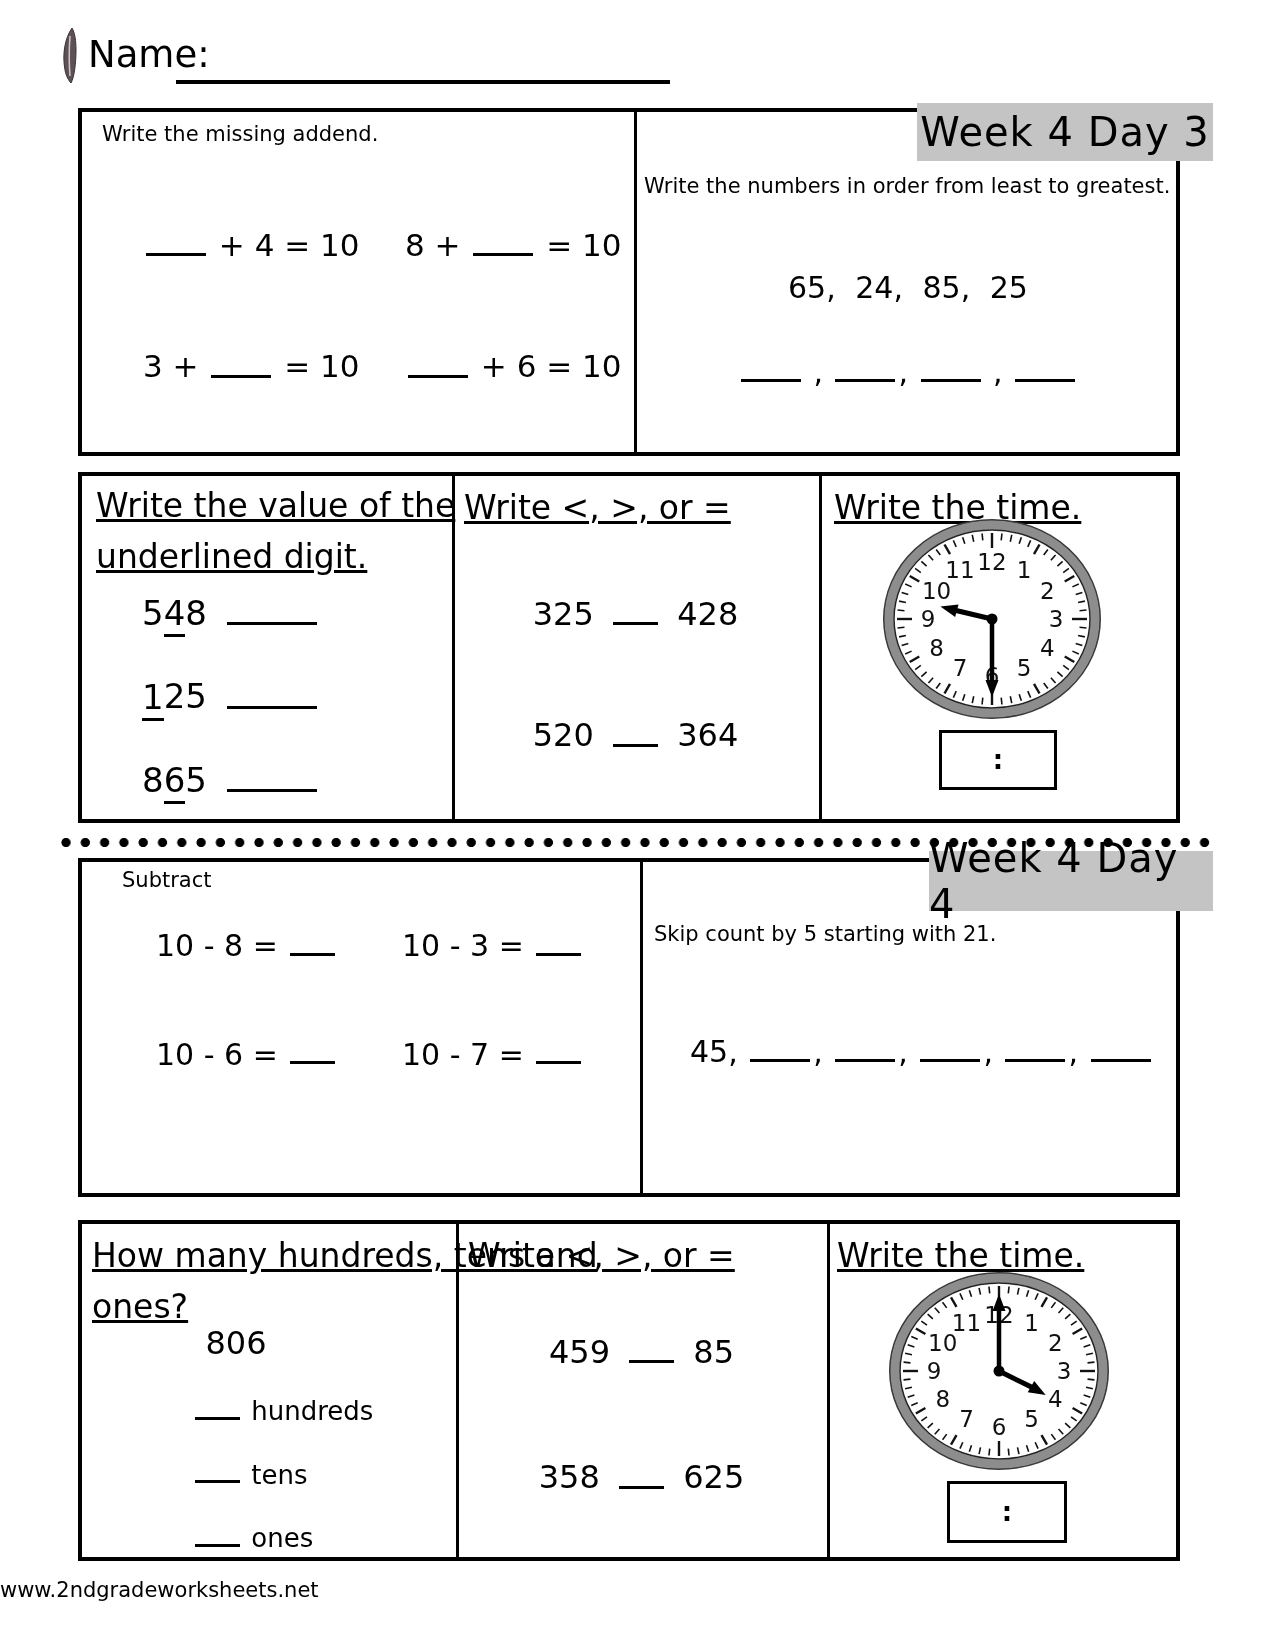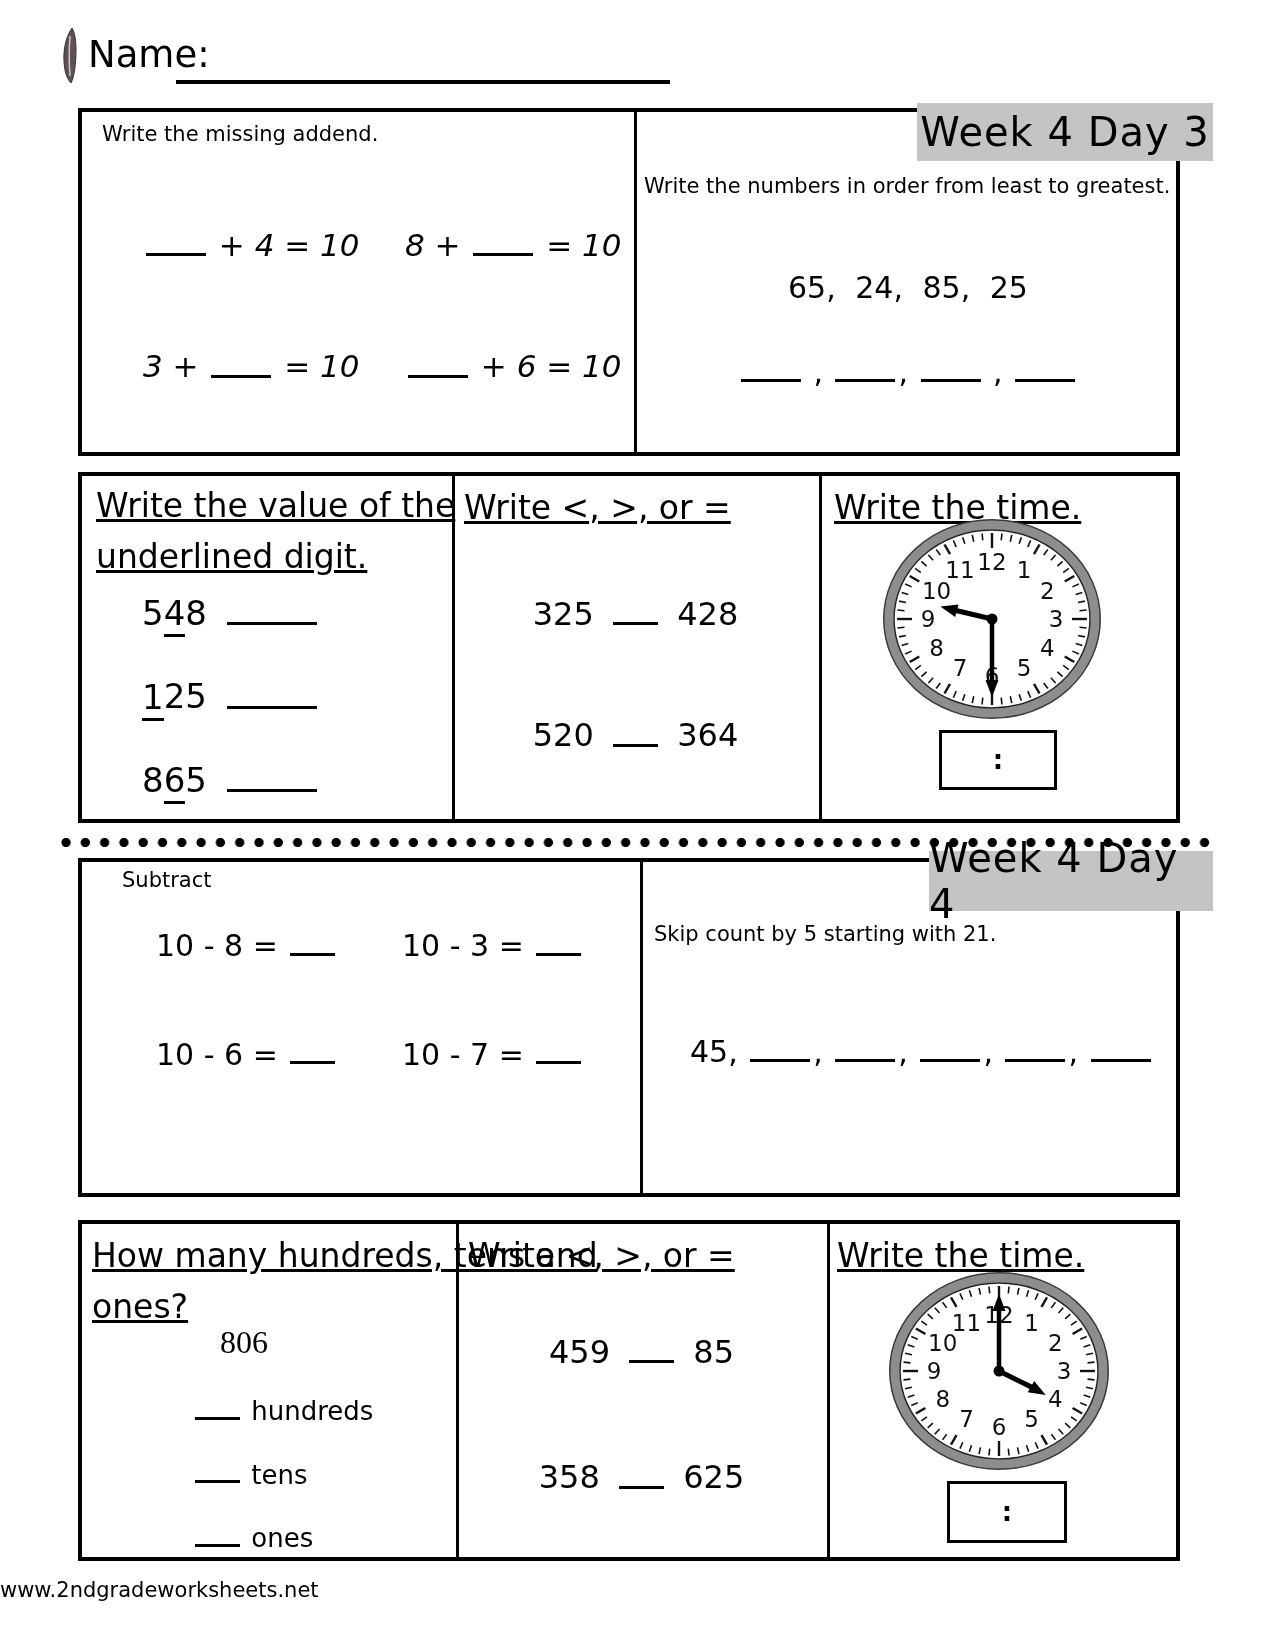--- a/index.html
+++ b/index.html
@@ -42,21 +42,21 @@
     <path d="M13 10 C12 24 12 38 13 50" stroke="#cfc6c9" stroke-width="1.5" fill="none"></path>
   </svg>
   <span class="name-label" style="left:88px;top:33px;">Name:</span>
   <div class="name-line" style="left:176px;top:80px;width:494px;"></div>
 
   <div class="week-bar" style="left:917px;top:103px;width:296px;height:58px;">Week 4 Day 3</div>
 
   <div class="box" style="left:78px;top:108px;width:1102px;height:348px;">
     <div class="vdiv" style="left:552px;"></div>
     <div class="abs t-small" style="left:20px;top:10px;">Write the missing addend.</div>
-    <div class="abs p-rows prob31" style="left:61px;top:112px;row-gap:82px;font-style:italic;">
+    <div class="abs p-rows prob31" style="left:61px;top:112px;row-gap:82px;">
         <div class="p-row" style="grid-template-columns: 262px auto;">
           <div><span class="blank" style="width: 60px;"></span> + 4 = 10</div>
           <div>8 + <span class="blank" style="width: 60px;"></span> = 10</div>
         </div>
         <div class="p-row" style="grid-template-columns: 262px auto;">
           <div>3 + <span class="blank" style="width: 60px;"></span> = 10</div>
           <div><span class="blank" style="width: 60px;"></span> + 6 = 10</div>
         </div>
       </div>
     <div class="abs t-small" style="left:562px;top:62px;width:530px;">Write the numbers in order from least to greatest.</div>
@@ -192,21 +192,21 @@
   </div>
 
   <div class="box" style="left:78px;top:1212px;width:1102px;height:341px;margin-top:8px;">
     <div class="vdiv" style="left:374px;"></div>
     <div class="vdiv" style="left:745px;"></div>
 
     <div class="abs t-med" style="left:10px;top:6px;">
       <div>How many hundreds, tens and</div>
       <div>ones?</div>
     </div>
-    <div class="abs prob32 centered" style="left:8px;top:100px;width:308px;font-family:Liberation Serif, serif;">806</div>
+    <div class="abs prob32 centered" style="left:0px;top:100px;width:308px;">806</div>
     <div class="abs p-list" style="left:110px;top:168px;row-gap:30px;font-size:26px;">
         <div><span class="blank" style="width: 45px;"></span> hundreds</div>
         <div><span class="blank" style="width: 45px;"></span> tens</div>
         <div><span class="blank" style="width: 45px;"></span> ones</div>
       </div>
 
     <div class="abs t-med" style="left:386px;top:6px;">Write &lt;, &gt;, or =</div>
     <div class="abs p-list prob32 centered" style="left:374px;top:106px;width:371px;row-gap:84px;">
         <div>459 <span class="blank" style="width: 45px;"></span> 85</div>
         <div>358 <span class="blank" style="width: 45px;"></span> 625</div>

